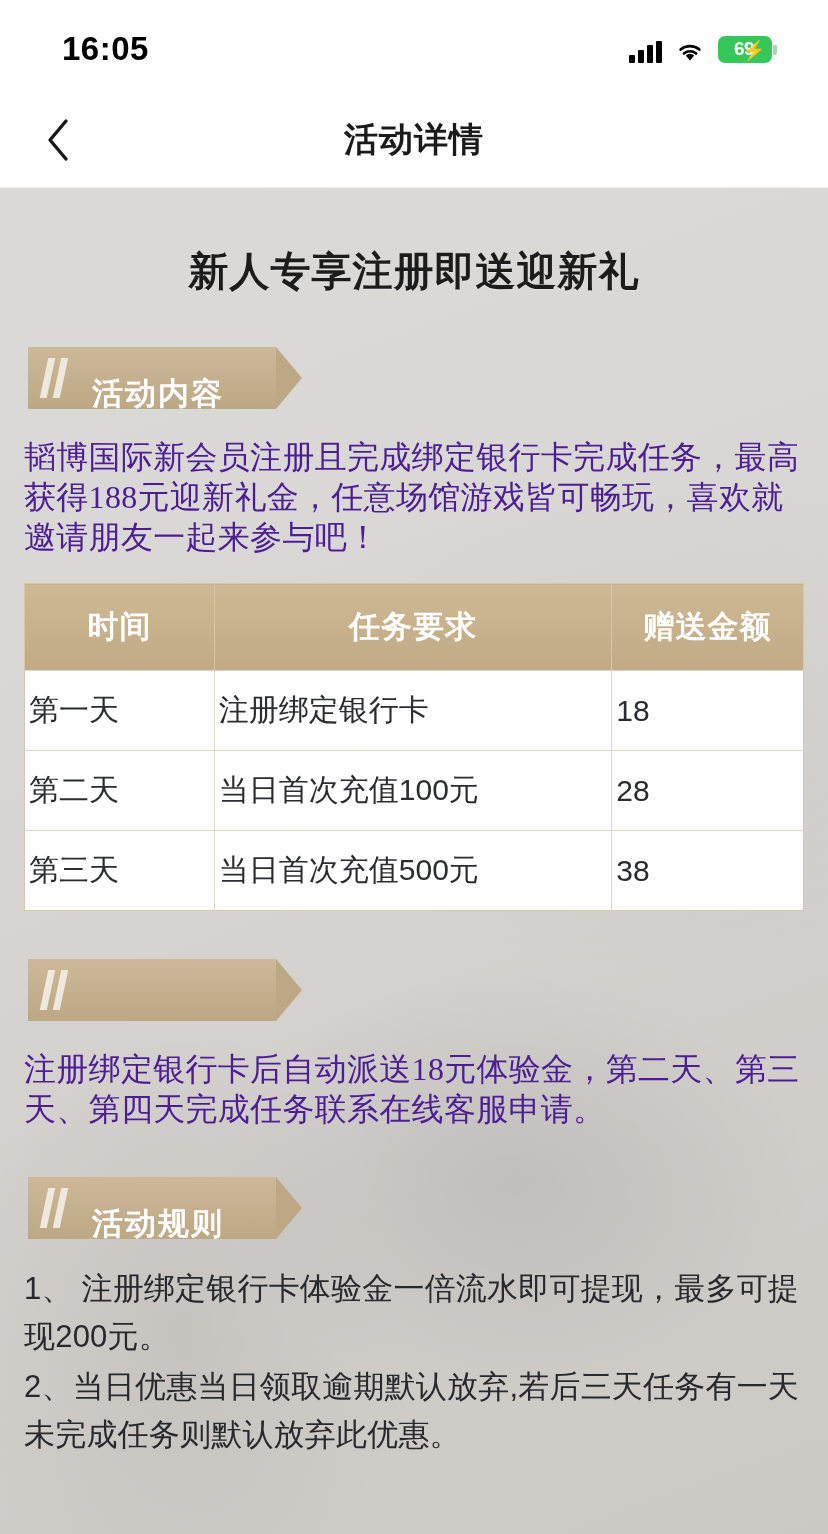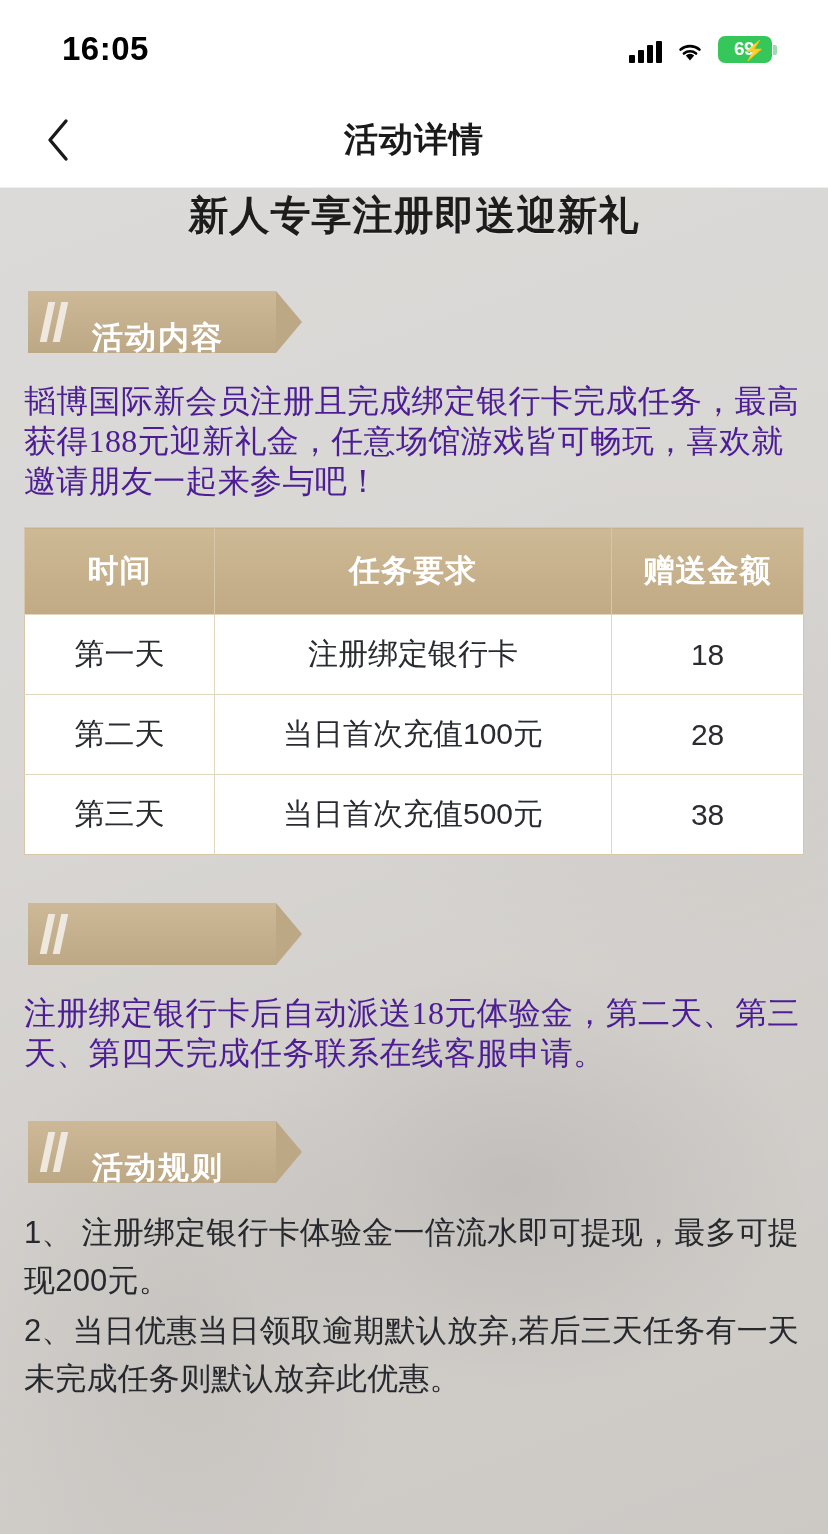--- a/index.html
+++ b/index.html
@@ -144,20 +144,21 @@
     overflow: hidden;
     padding: 0 24px;
   }
 
   .main-title {
     text-align: center;
     font-size: 40px;
     font-weight: bold;
     color: #1c1c1c;
     letter-spacing: 1px;
+    padding-top: 56px;
     text-shadow: 0 1px 1px rgba(255,255,255,0.35);
   }
 
   
   .sec-head {
     position: relative;
     margin-top: 48px;
     margin-left: 4px;
     height: 62px;
     width: 272px;
@@ -224,21 +225,21 @@
     font-size: 31px;
     font-weight: bold;
     padding: 22px 4px;
     border-right: 1px solid #d8c6a9;
     letter-spacing: 1px;
   }
   .tbl th:last-child { border-right: none; }
   .tbl td {
     font-size: 30px;
     color: #2a2c31;
-    text-align: center;
+    text-align: left;
     padding: 19px 4px;
     border-top: 1px solid #e3d6be;
     border-right: 1px solid #e3d6be;
     background: rgba(255,255,255,0.90);
   }
   .tbl td:last-child { border-right: none; }
   .tbl col.c1 { width: 190px; }
   .tbl col.c2 { width: 398px; }
   .tbl col.c3 { width: 192px; }
 

